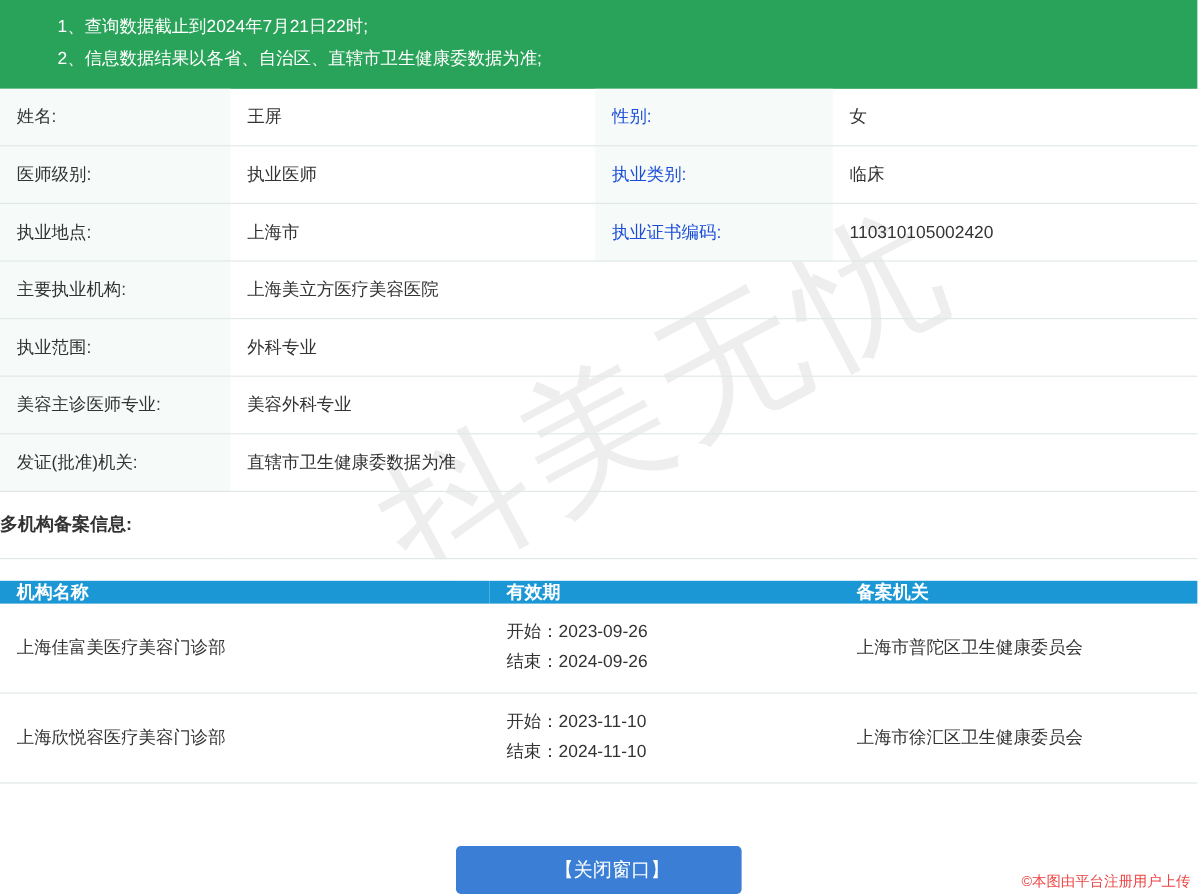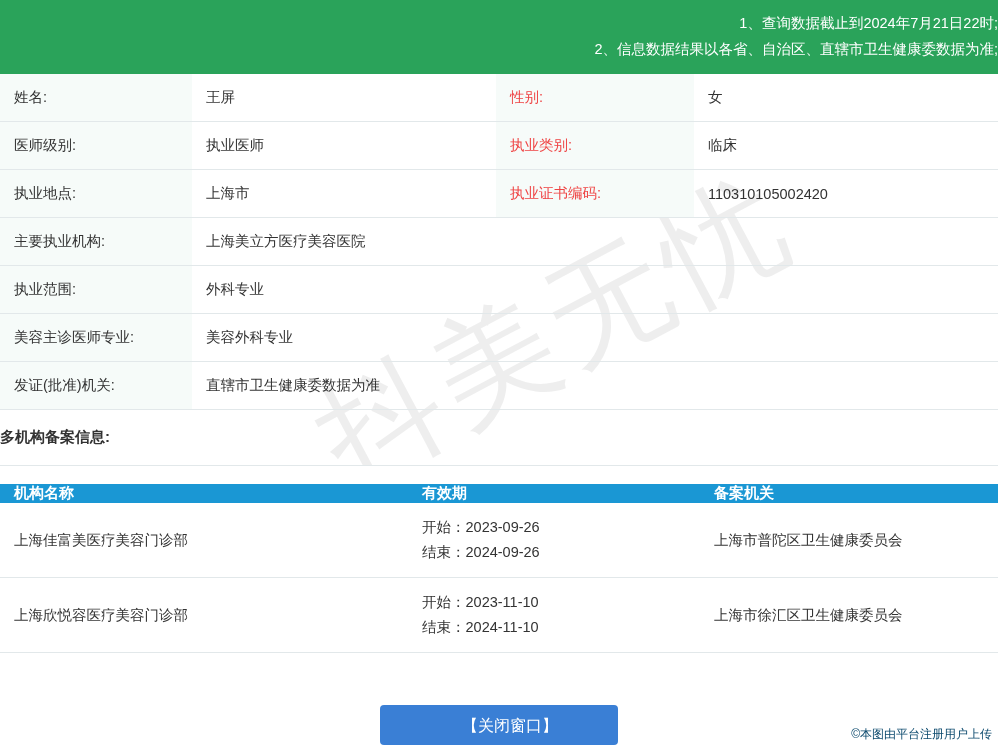--- a/index.html
+++ b/index.html
@@ -17,21 +17,20 @@
   .notice-bar {
     background: #2aa35a;
     color: #ffffff;
     padding: 10px 0 12px 0;
     font-size: 14.5px;
     line-height: 26px;
   }
   .notice-line {
     padding-left: 48px;
     white-space: nowrap;
-    text-align: right;
   }
   .info-table {
     width: 100%;
     border-collapse: collapse;
     table-layout: fixed;
     position: relative;
     z-index: 2;
     padding-left: 13px;
   }
   .info-table td {
@@ -43,21 +42,21 @@
     background: transparent;
   }
   td.label {
     background: #f6fbf9;
     width: 164px;
     color: #333;
   }
   td.label2 {
     background: #f6fbf9;
     width: 170px;
-    color: #ef4444;
+    color: #1d4ed8;
   }
   td.value {
     color: #333;
   }
   .section-title td {
     text-align: left;
     font-weight: bold;
     padding: 18px 0 18px 0;
     font-size: 15px;
     border-bottom: 1px solid #e2e8ea;
@@ -130,21 +129,21 @@
     border-radius: 4px;
     cursor: pointer;
     font-family: "Liberation Sans", sans-serif;
     padding-left: 28px;
   }
   .copyright {
     position: absolute;
     right: 6px;
     bottom: 4px;
     font-size: 12px;
-    color: #0c4a6e;
+    color: #ef4444;
     white-space: nowrap;
   }
 </style>
 </head>
 <body>
 
 <div class="watermark">抖美无忧</div>
 
 <div class="notice-bar">
   <div class="notice-line">1、查询数据截止到2024年7月21日22时;</div>

